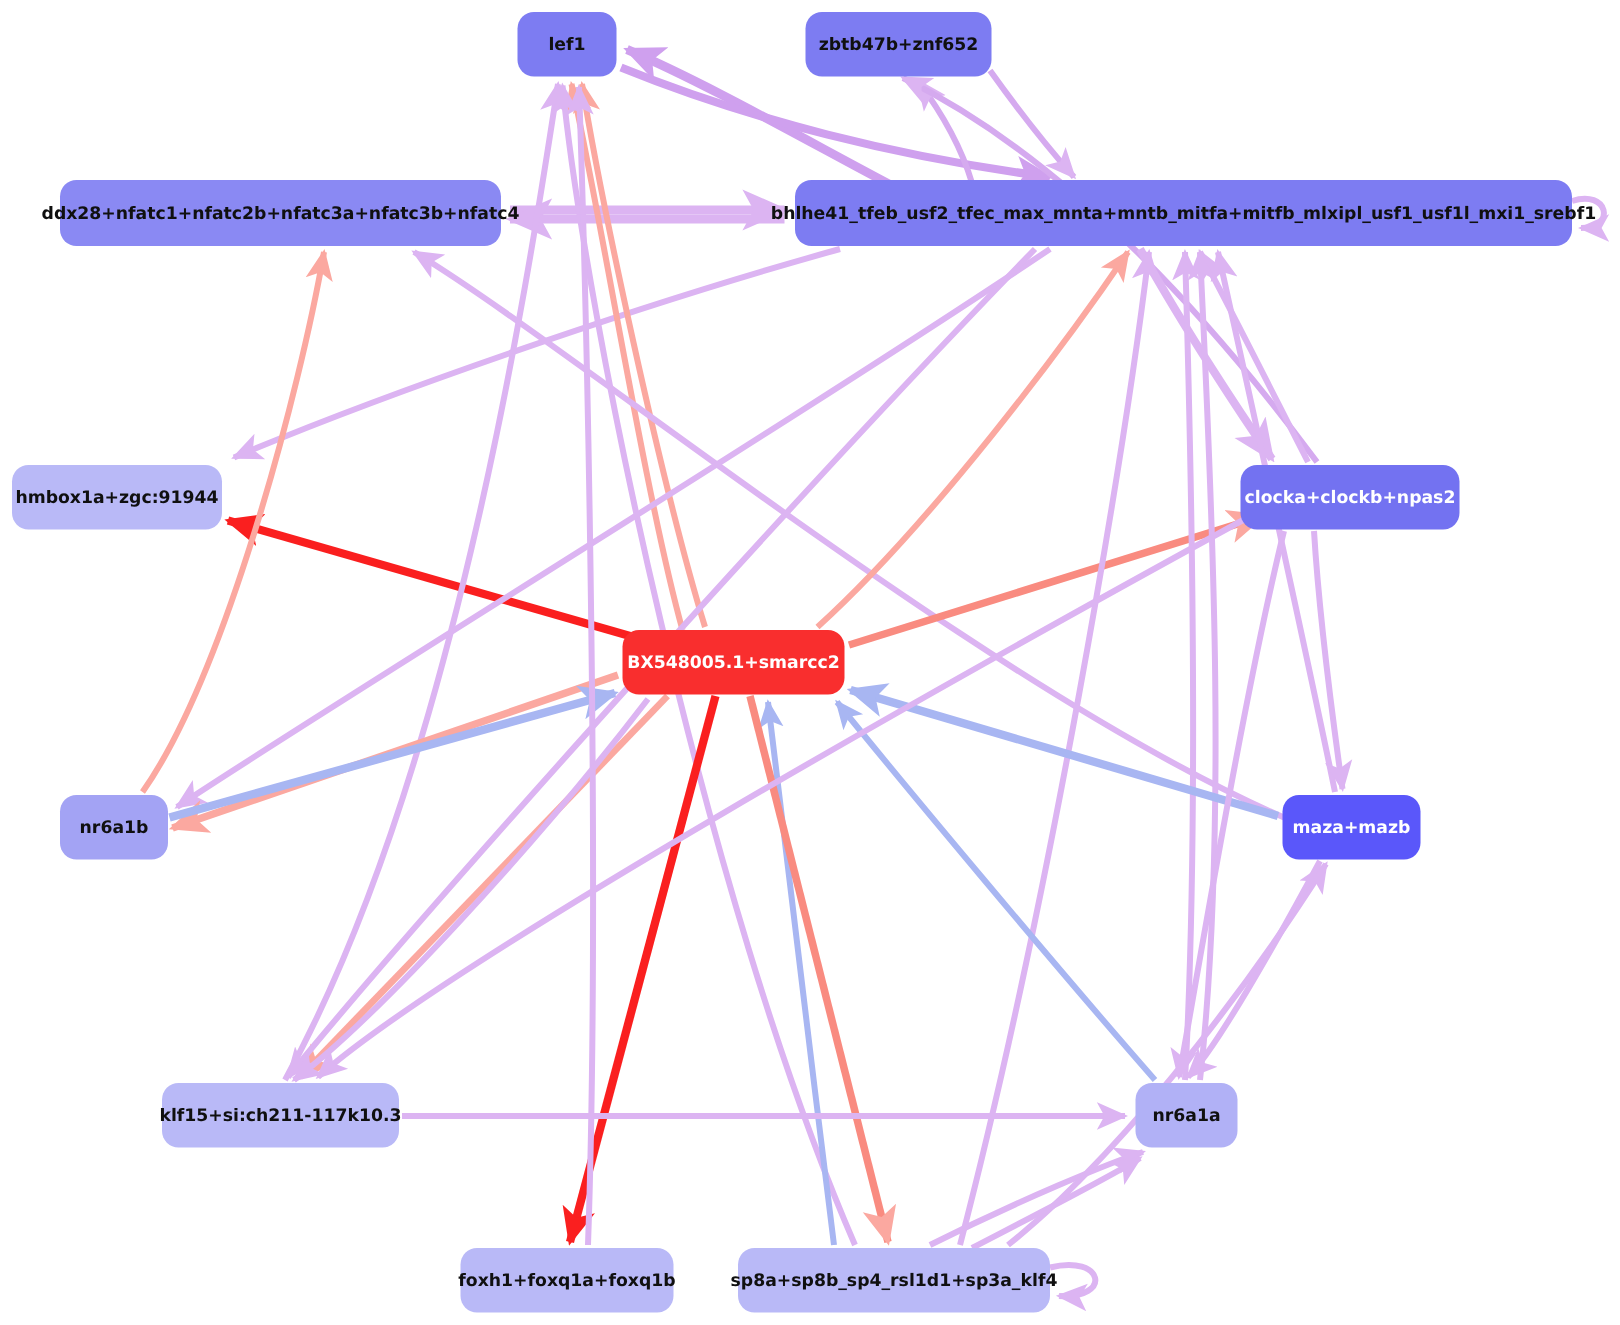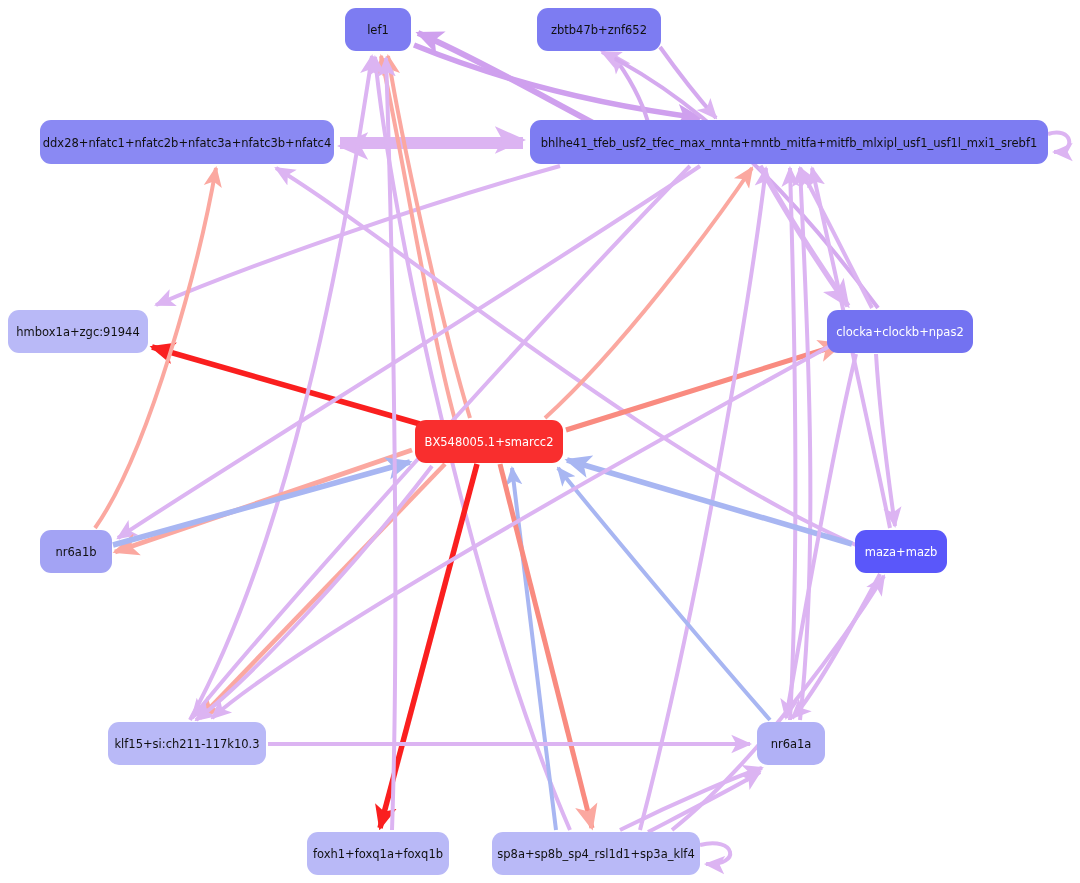--- a/index.html
+++ b/index.html
@@ -12,20 +12,21 @@
     width: 1080px;
     height: 883px;
     font-family: "DejaVu Sans", sans-serif;
     overflow: hidden;
   }
   #graph-root {
     position: relative;
     width: 1080px;
     height: 883px;
     background: #ffffff;
+    font-weight: bold;
   }
   svg#network-canvas {
     position: absolute;
     top: 0;
     left: 0;
     width: 1080px;
     height: 883px;
     display: block;
   }
   .edge-path {

